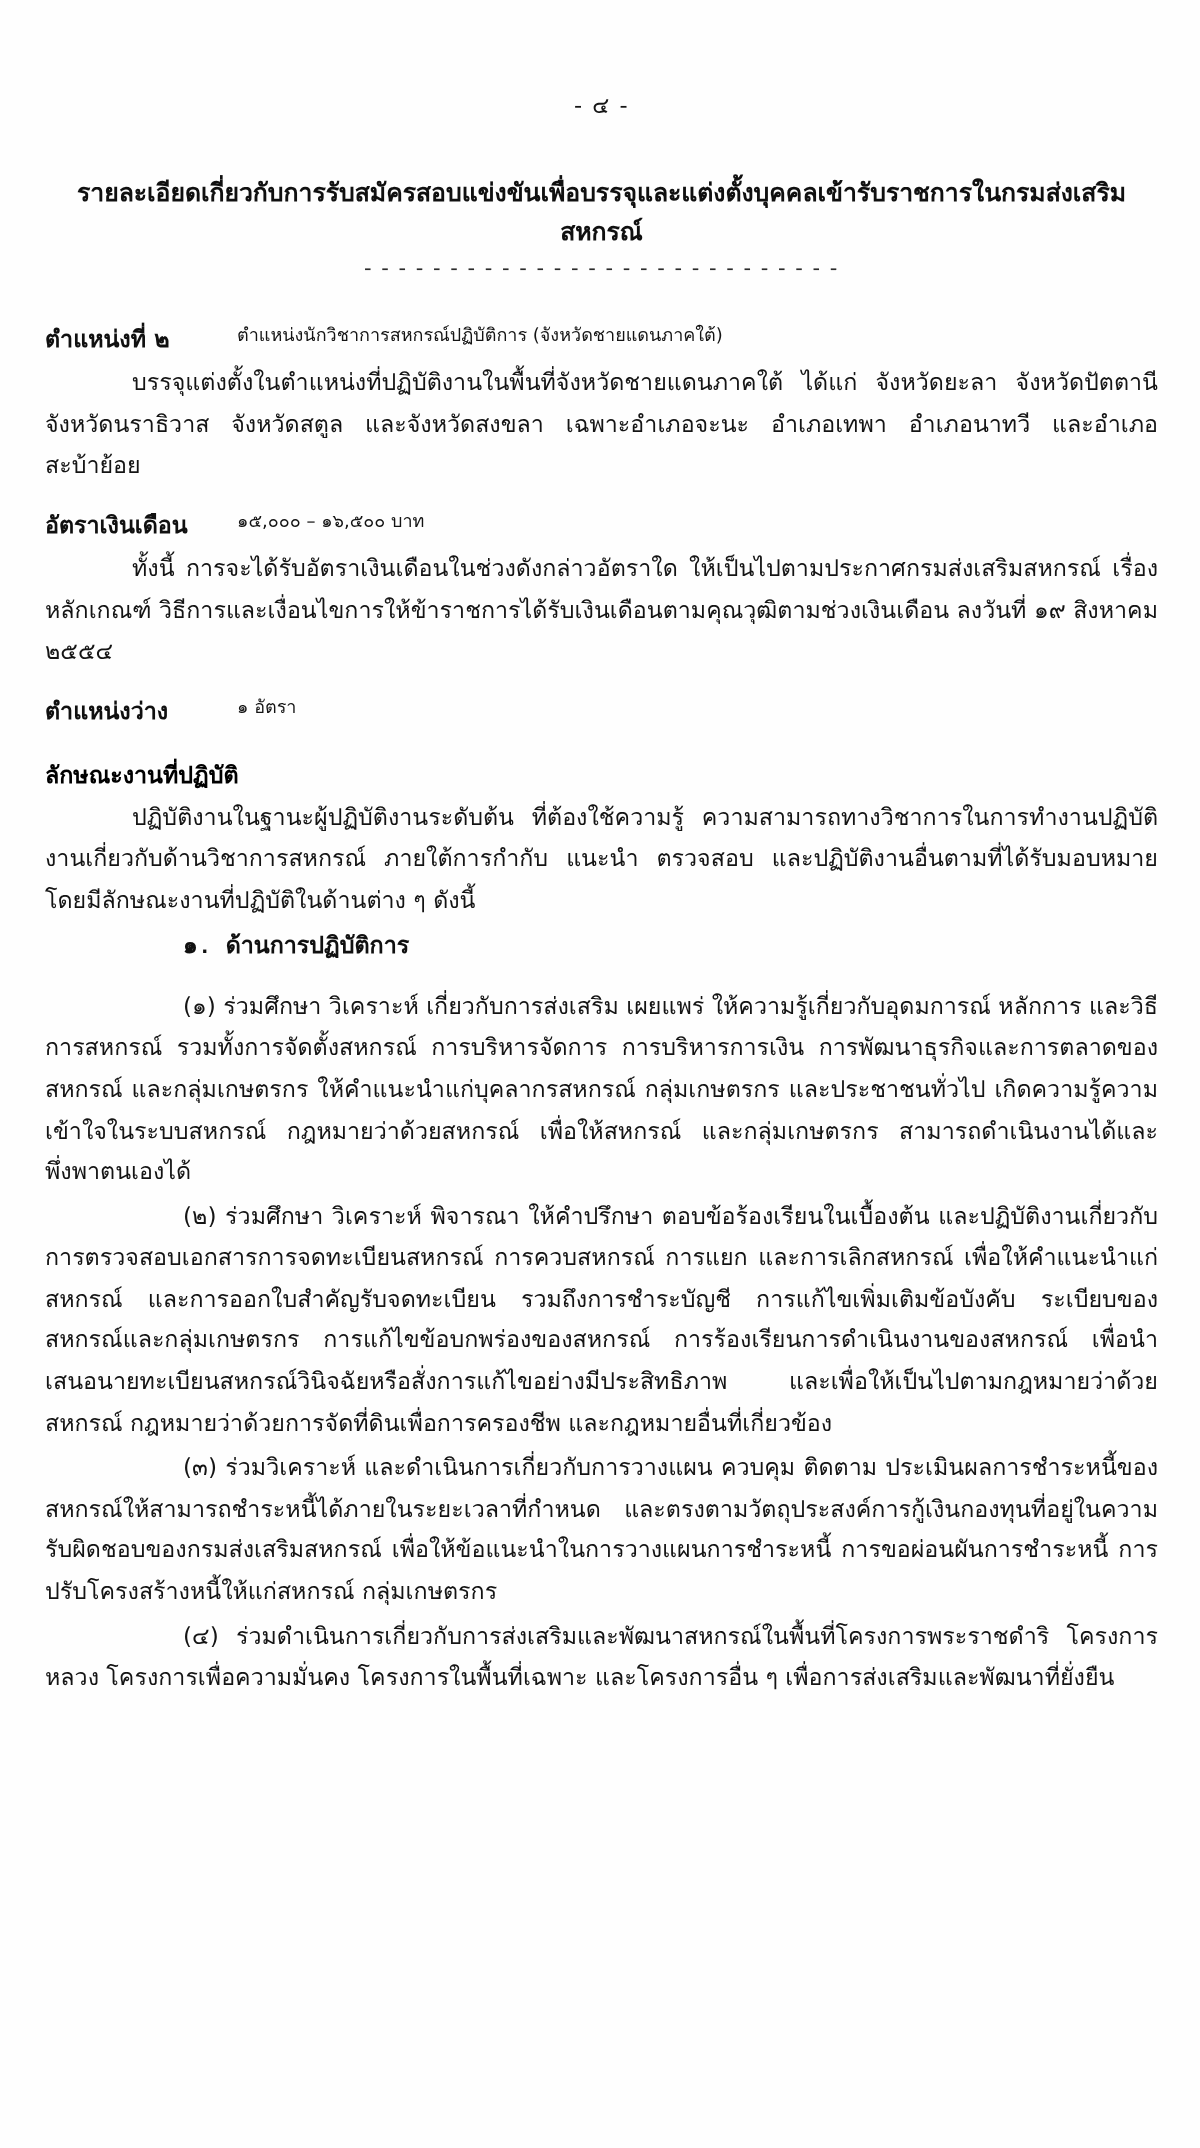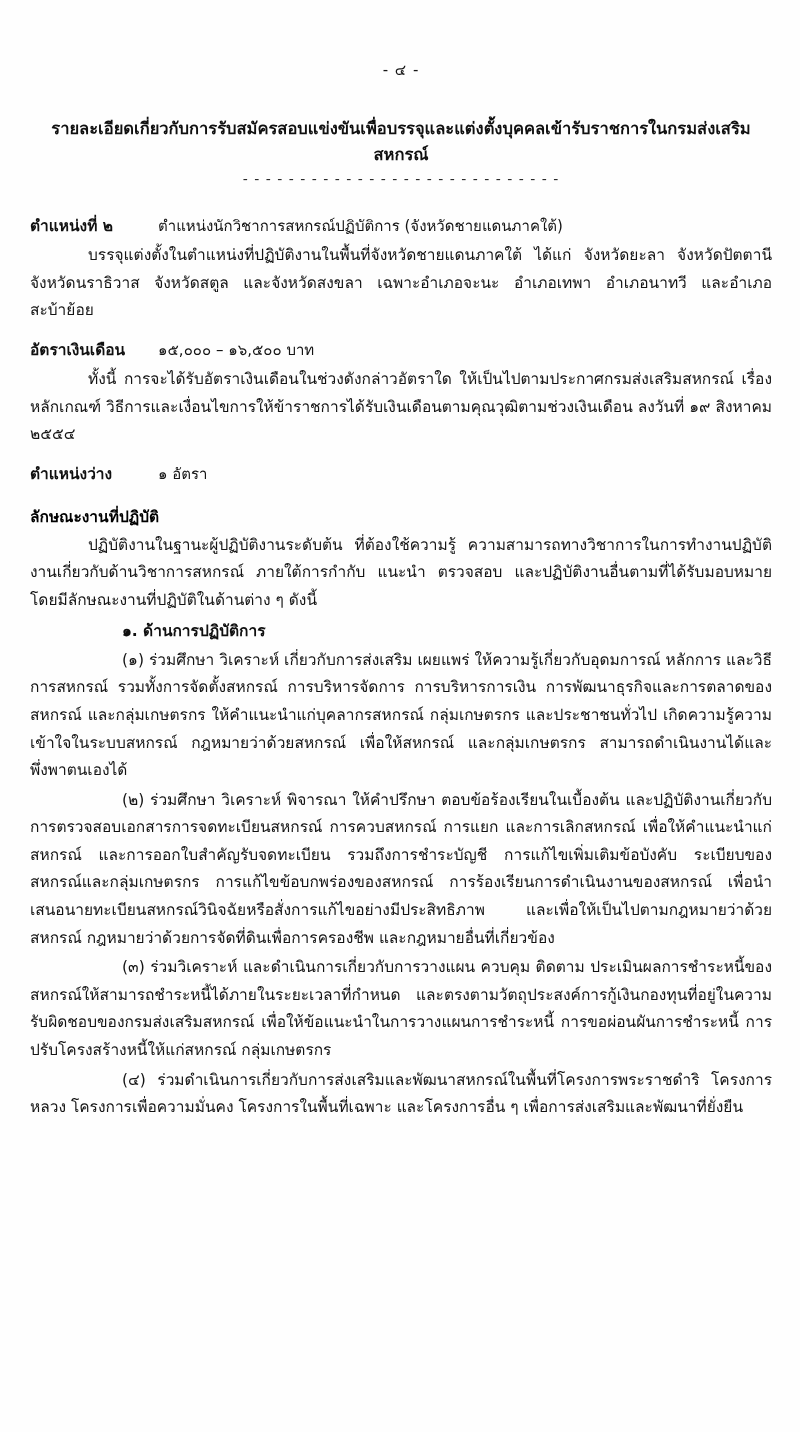--- a/index.html
+++ b/index.html
@@ -65,21 +65,21 @@
     font-size: 15.5px;
     font-weight: bold;
     color: #101010;
     flex: 0 0 auto;
     line-height: 1.75;
   }
   .label.w-pos { width: 128px; }
   .label.w-sal { width: 128px; }
   .label.w-vac { width: 128px; }
   .value {
-    font-size: 15px;
+    font-size: 12px;
     color: #141414;
     line-height: 1.75;
     flex: 1 1 auto;
   }
   p.body {
     font-size: 15.5px;
     line-height: 1.78;
     margin: 0 0 2px 0;
     text-align: justify;
     text-justify: inter-word;
@@ -95,23 +95,24 @@
     font-size: 15.5px;
     font-weight: bold;
     color: #000000;
     margin: 10px 0 0 0;
     line-height: 1.78;
   }
   .sub-head {
     font-size: 15.5px;
     font-weight: bold;
     color: #101010;
-    margin: 4px 0 1px 0;
+    margin: 4px 0 12px 0;
     line-height: 1.78;
     text-indent: 92px;
+    font-family: Liberation Mono, monospace;
   }
   .block-gap { height: 10px; }
   .small-gap { height: 4px; }
 </style>
 </head>
 <body>
 
 <div class="page">
 
   <div class="page-number">- ๔ -</div>

